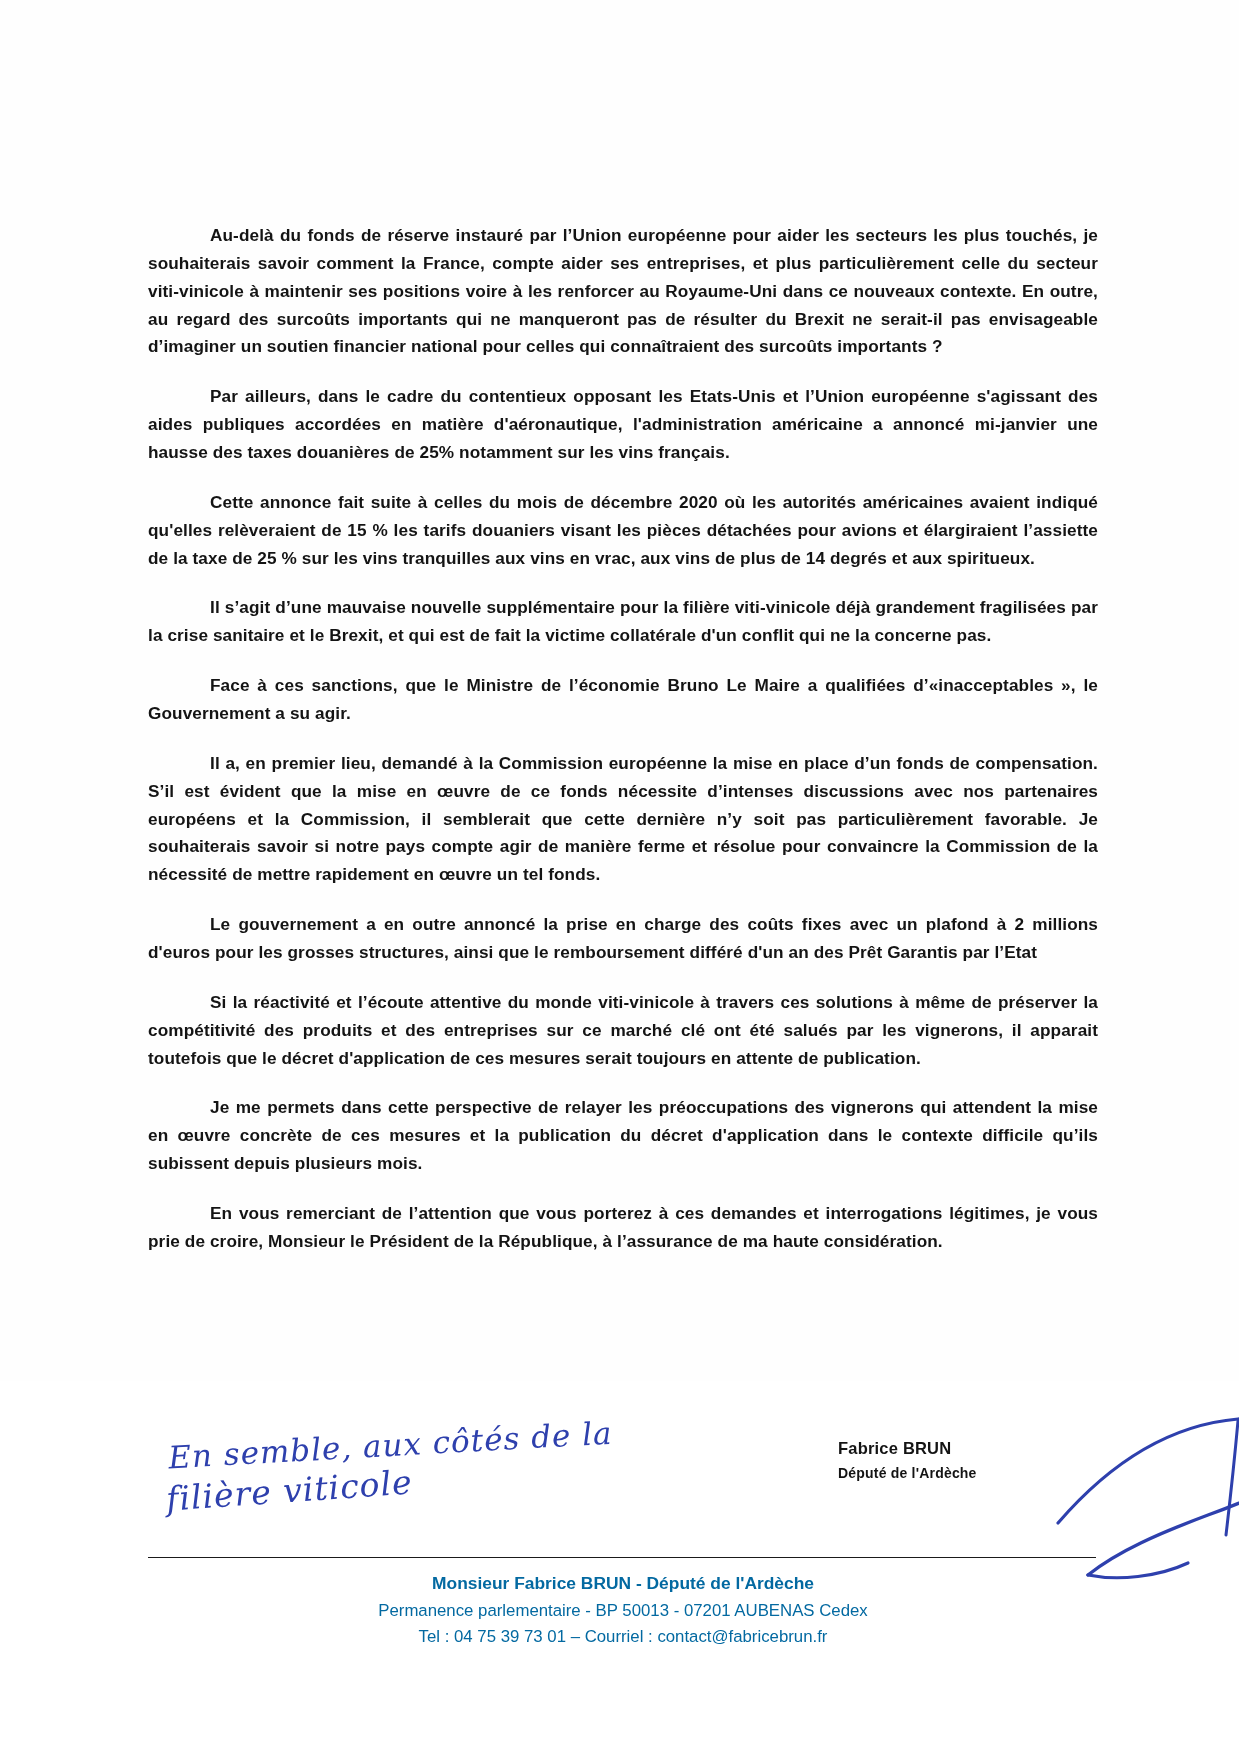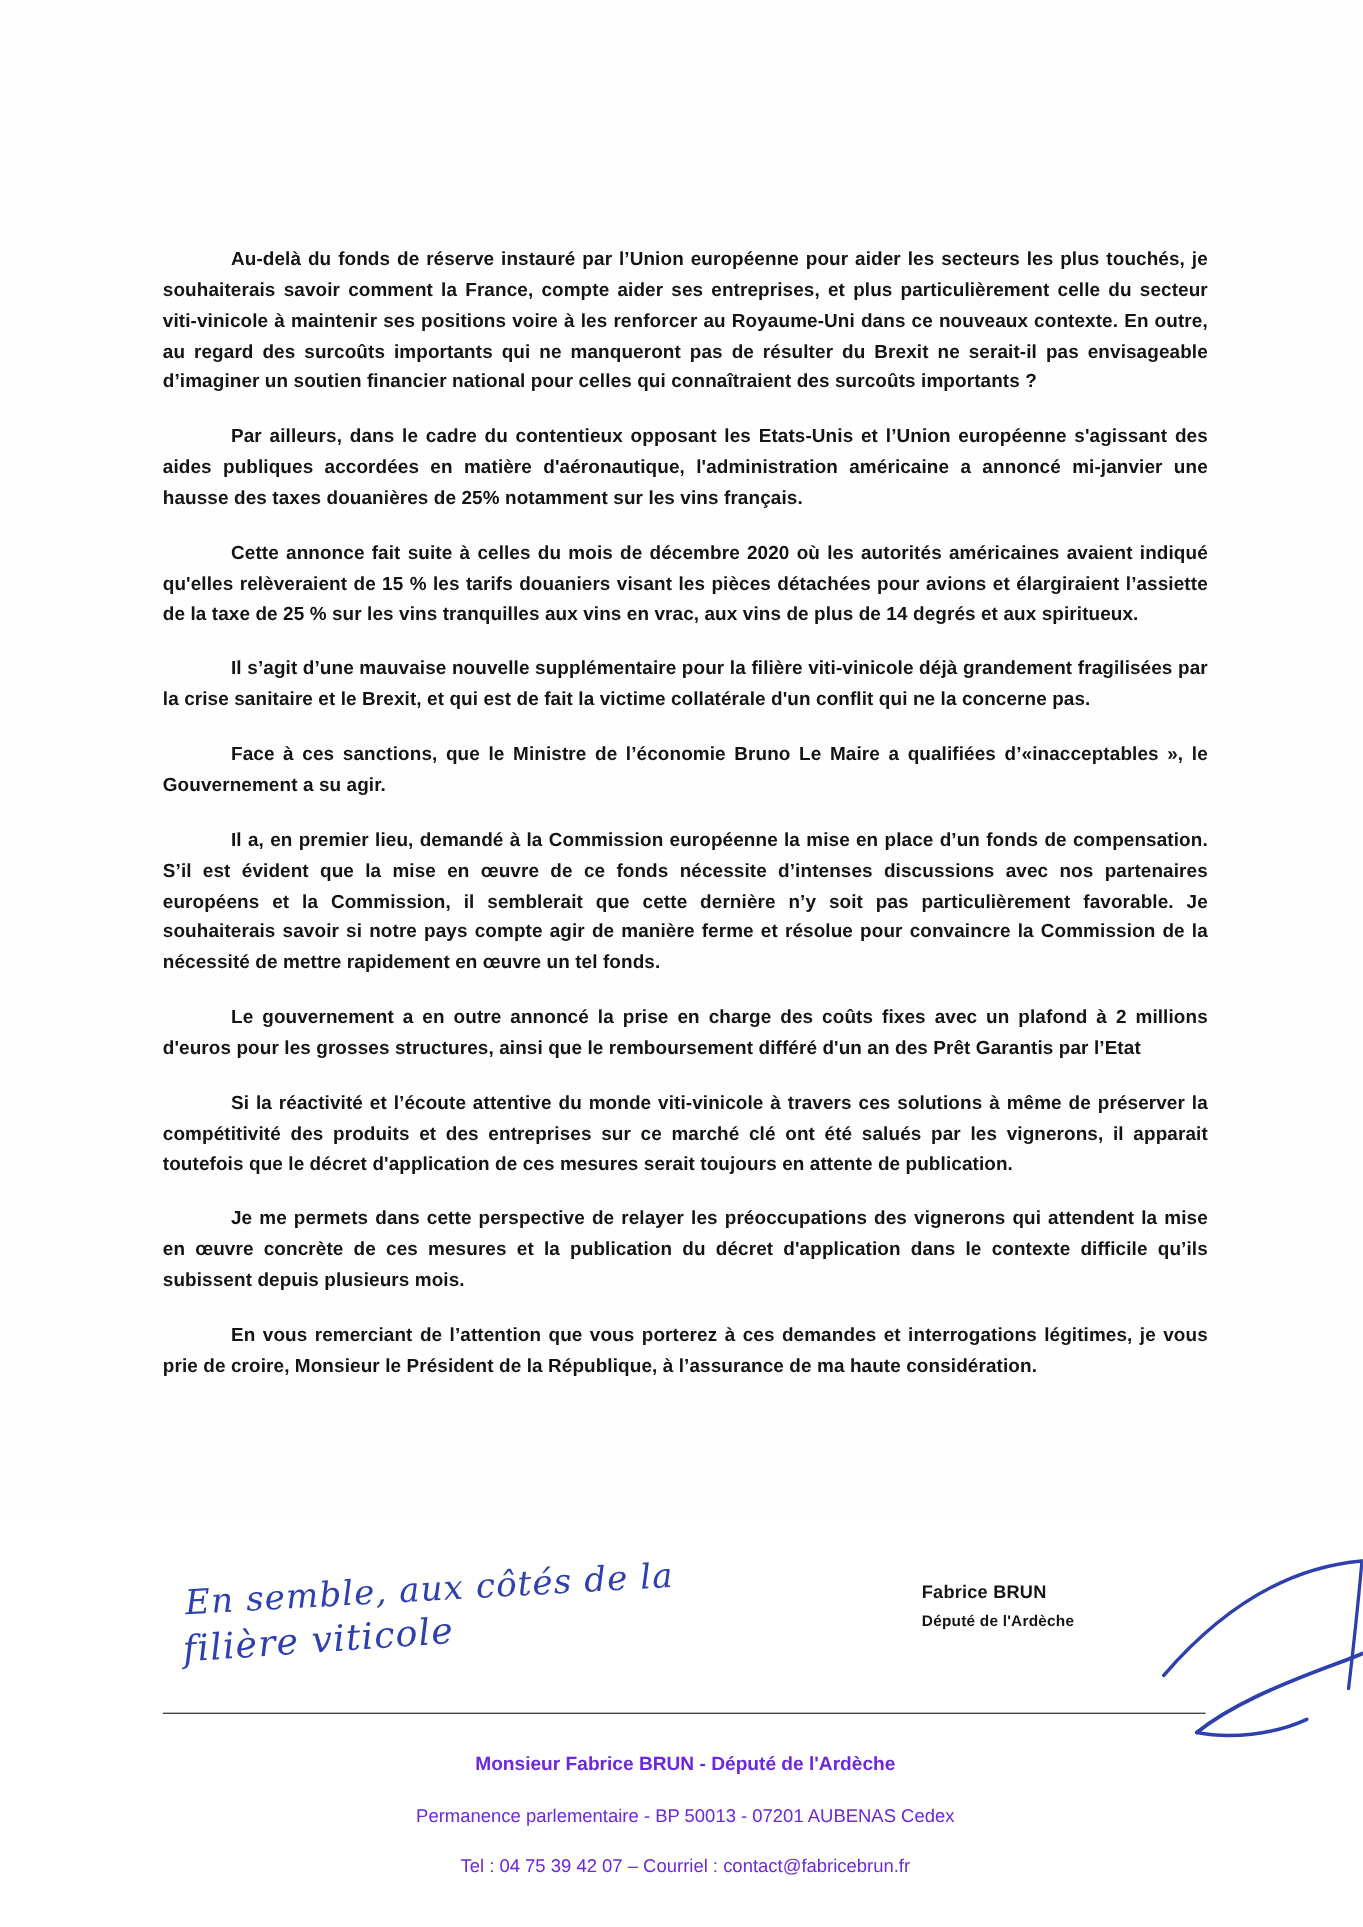--- a/index.html
+++ b/index.html
@@ -126,22 +126,21 @@
   .footer {
     position: absolute;
     left: 148px;
     top: 1570px;
     width: 950px;
     text-align: center;
   }
   .footer-line {
     font-size: 16.8px;
     line-height: 1.58;
-    color: #6d28d9;
-    margin-top: 20px;
+    color: #0369a1;
   }
   .footer-line.bold {
     font-weight: 700;
     font-size: 17.4px;
   }
 </style>
 </head>
 <body>
 
 <div class="page">
@@ -175,16 +174,16 @@
       <path d="M285 30 C262 70, 210 92, 160 110 C112 128, 70 146, 40 170" stroke="#2e40ad" stroke-width="3.4" fill="none" stroke-linecap="round"></path>
       <path d="M40 170 C70 176, 110 172, 140 158" stroke="#2e40ad" stroke-width="3.2" fill="none" stroke-linecap="round"></path>
     </svg>
   </div>
 
   <div class="rule"></div>
 
   <div class="footer">
     <div class="footer-line bold">Monsieur Fabrice BRUN - Député de l'Ardèche</div>
     <div class="footer-line">Permanence parlementaire - BP 50013 - 07201 AUBENAS Cedex</div>
-    <div class="footer-line">Tel : 04 75 39 42 07 – Courriel : contact@fabricebrun.fr</div>
+    <div class="footer-line">Tel : 04 75 39 73 01 – Courriel : contact@fabricebrun.fr</div>
   </div>
 
 </div>
 
 </body></html>

